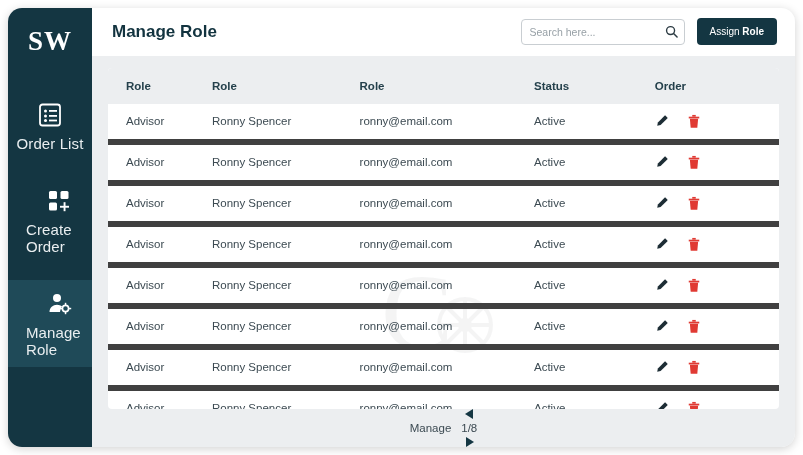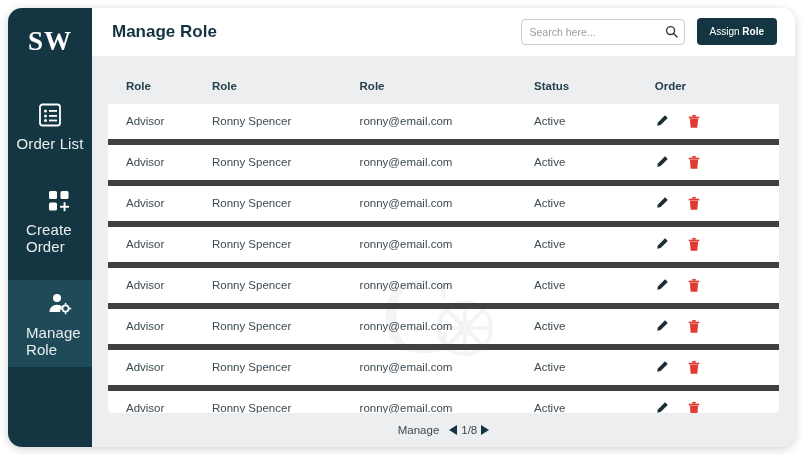--- a/index.html
+++ b/index.html
@@ -172,21 +172,21 @@
     height: 40px;
     display: flex;
     align-items: center;
     justify-content: center;
     gap: 10px;
     font-size: 11.5px;
     color: #3c4a52;
     position: relative;
     z-index: 1;
   }
-  .pager { display: flex; align-items: center; gap: 3px; }
+  .pager { display: flex; align-items: center; gap: 3px; flex-direction: column; }
   .pager-arrow { cursor: pointer; line-height: 0; }
   .page-indicator { font-size: 11.5px; color: #3c4a52; }
 </style>
 </head>
 <body>
 
 <div class="app-frame">
 
   <aside class="sidebar">
     <div class="brand">SW</div>

